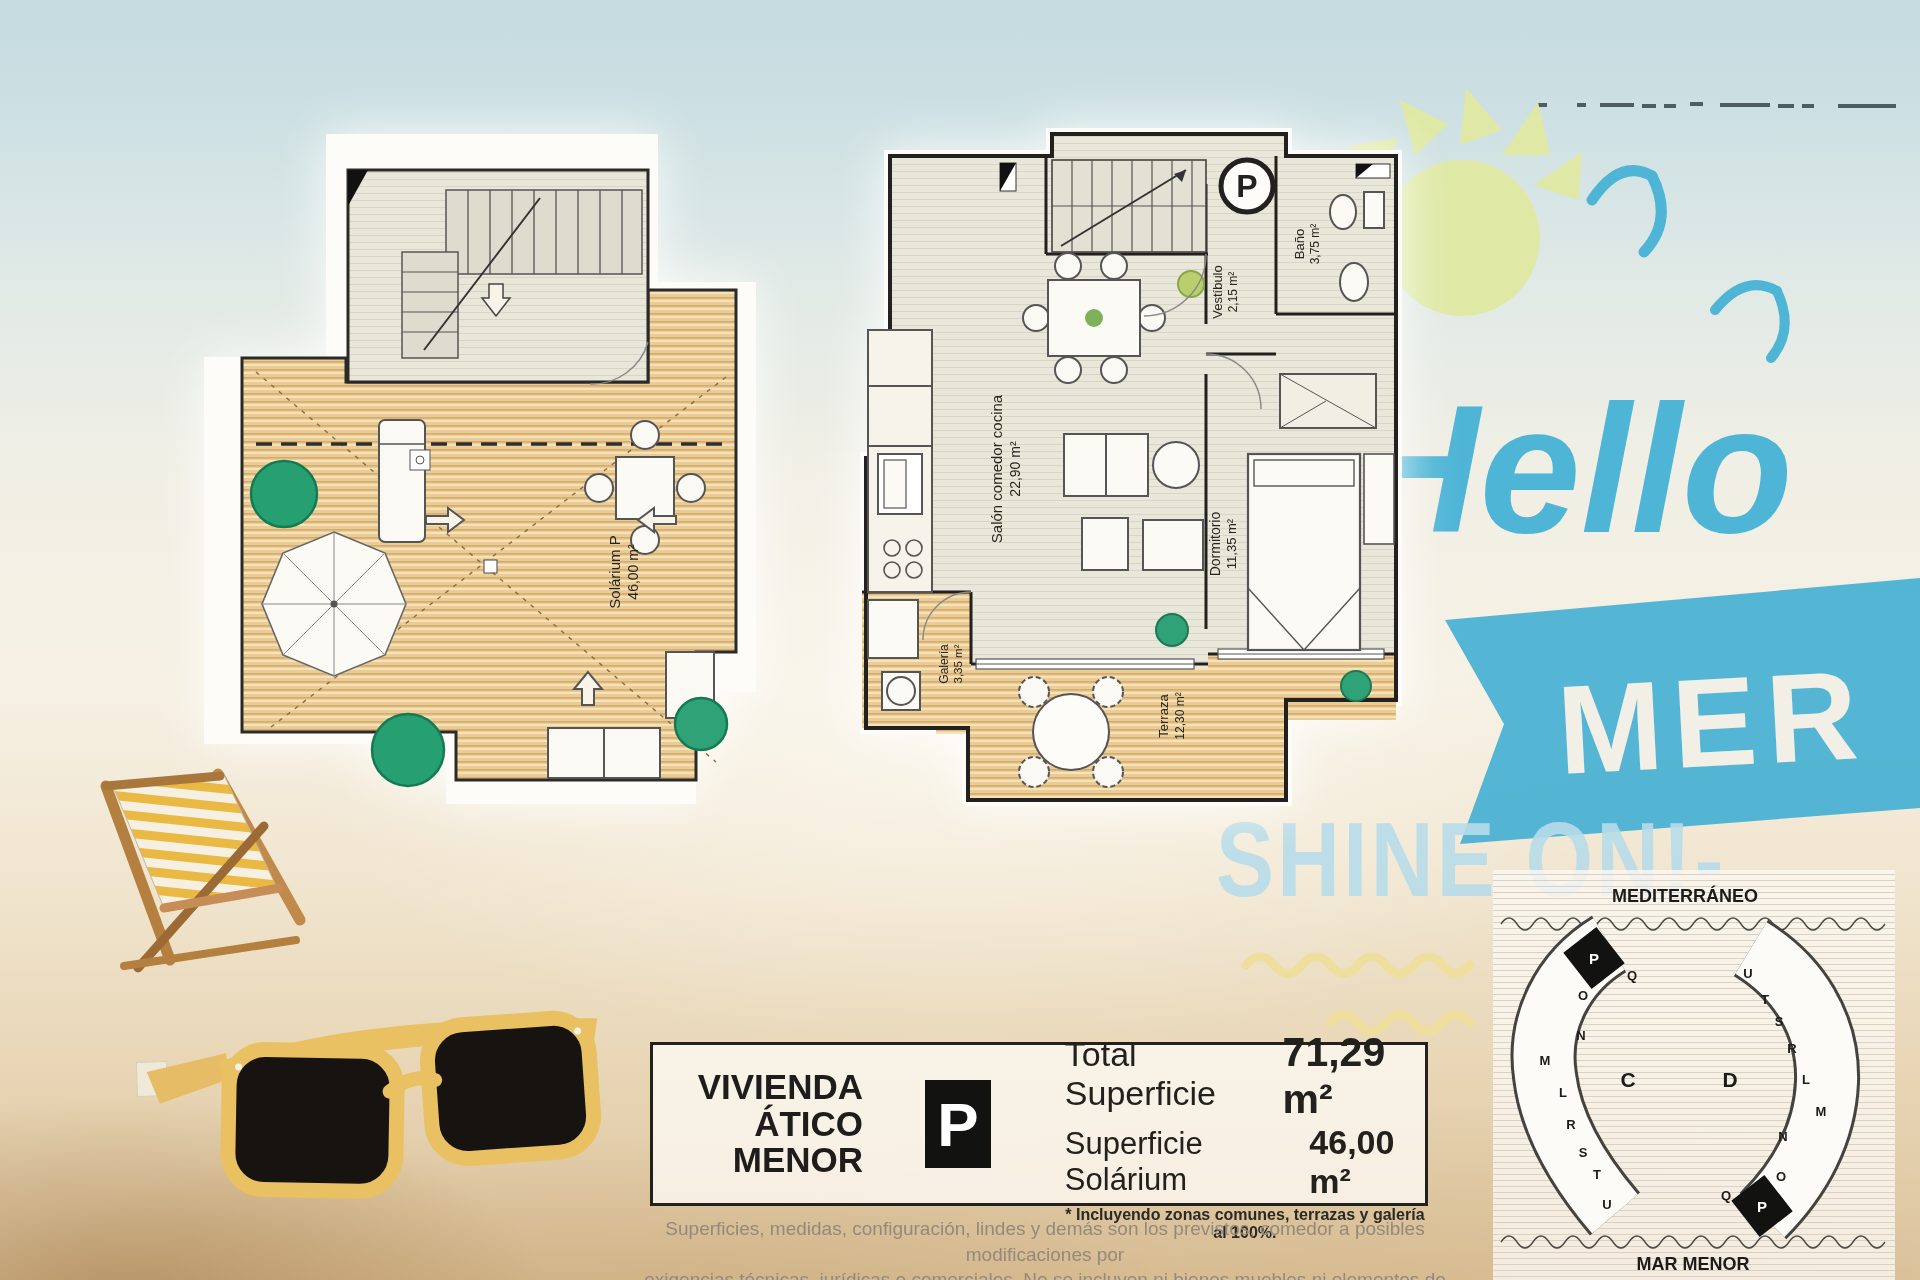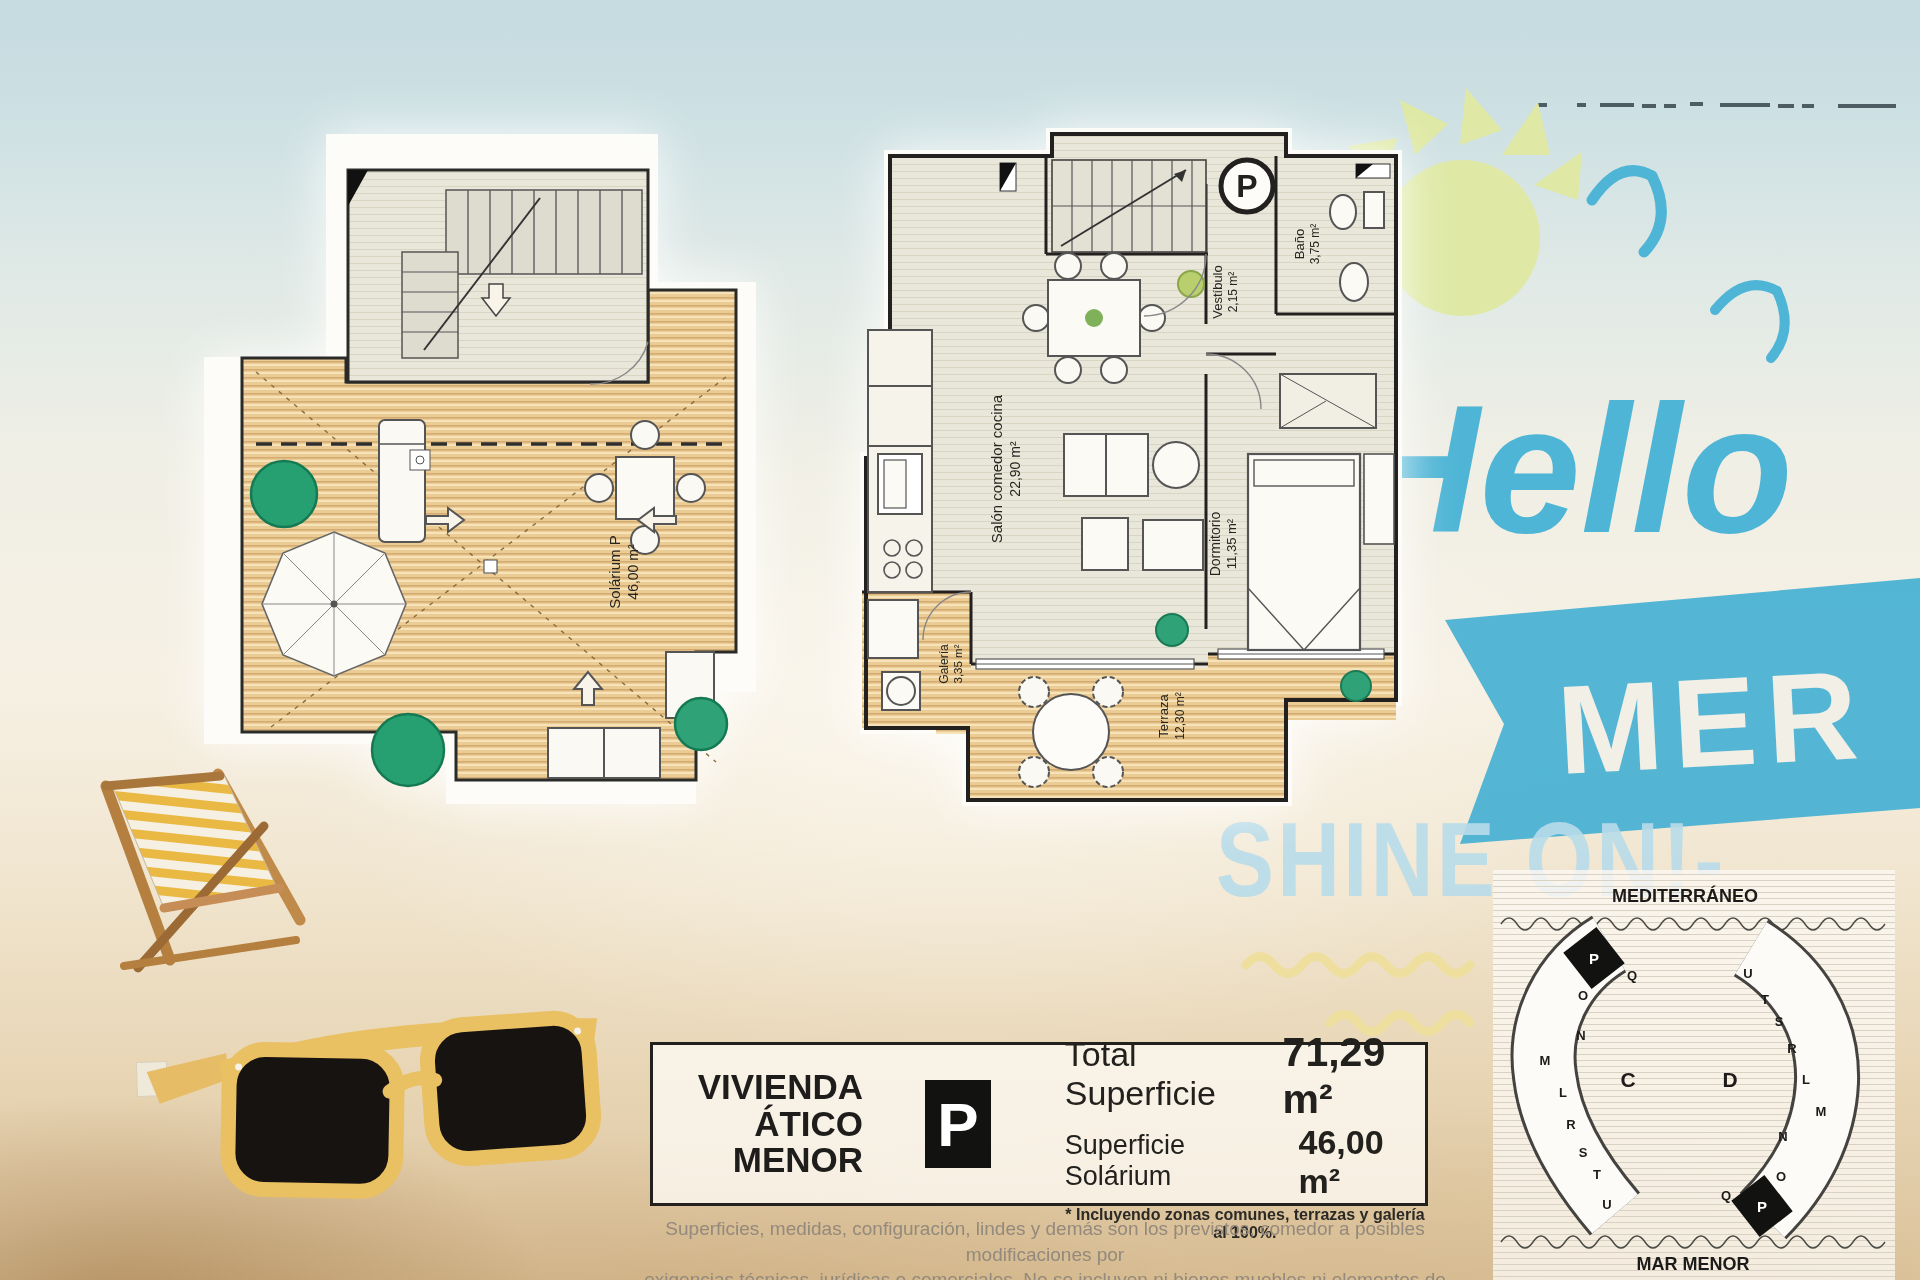--- a/index.html
+++ b/index.html
@@ -20,21 +20,21 @@
   .unit-letter-hl{font-size:15px;font-weight:bold;fill:#ffffff;}
   #info-box{left:650px;top:1042px;width:772px;height:158px;background:rgba(252,249,243,0.80);
     border:3px solid #22211d;display:flex;align-items:center;justify-content:center;z-index:6;gap:48px;}
   #info-box .titles{text-align:right;font-weight:700;font-size:35px;line-height:1.04;color:#1e1d1b;}
   #info-box .pbox{width:78px;height:88px;background:#121210;color:#fff;display:flex;align-items:center;
     justify-content:center;font-size:62px;font-weight:700;margin:0 26px 0 14px;}
   #info-box .vals{color:#22211d;}
   #info-box .row{display:flex;align-items:baseline;gap:16px;}
   #info-box .lab1{font-size:34px;}
   #info-box .val1{font-size:41px;font-weight:700;margin-top:22px;}
-  #info-box .lab2{font-size:27px;}
+  #info-box .lab2{font-size:31px;}
   #info-box .val2{font-size:34px;font-weight:700;}
   #info-box .note{font-size:16px;font-weight:600;margin-top:5px;color:#2a2925;text-align:center;}
   #disclaimer{left:640px;top:1216px;width:810px;text-align:center;font-size:19px;line-height:1.35;
     color:#93897c;z-index:6;}
 </style>
 </head>
 <body>
 
 <div id="stage">
 

